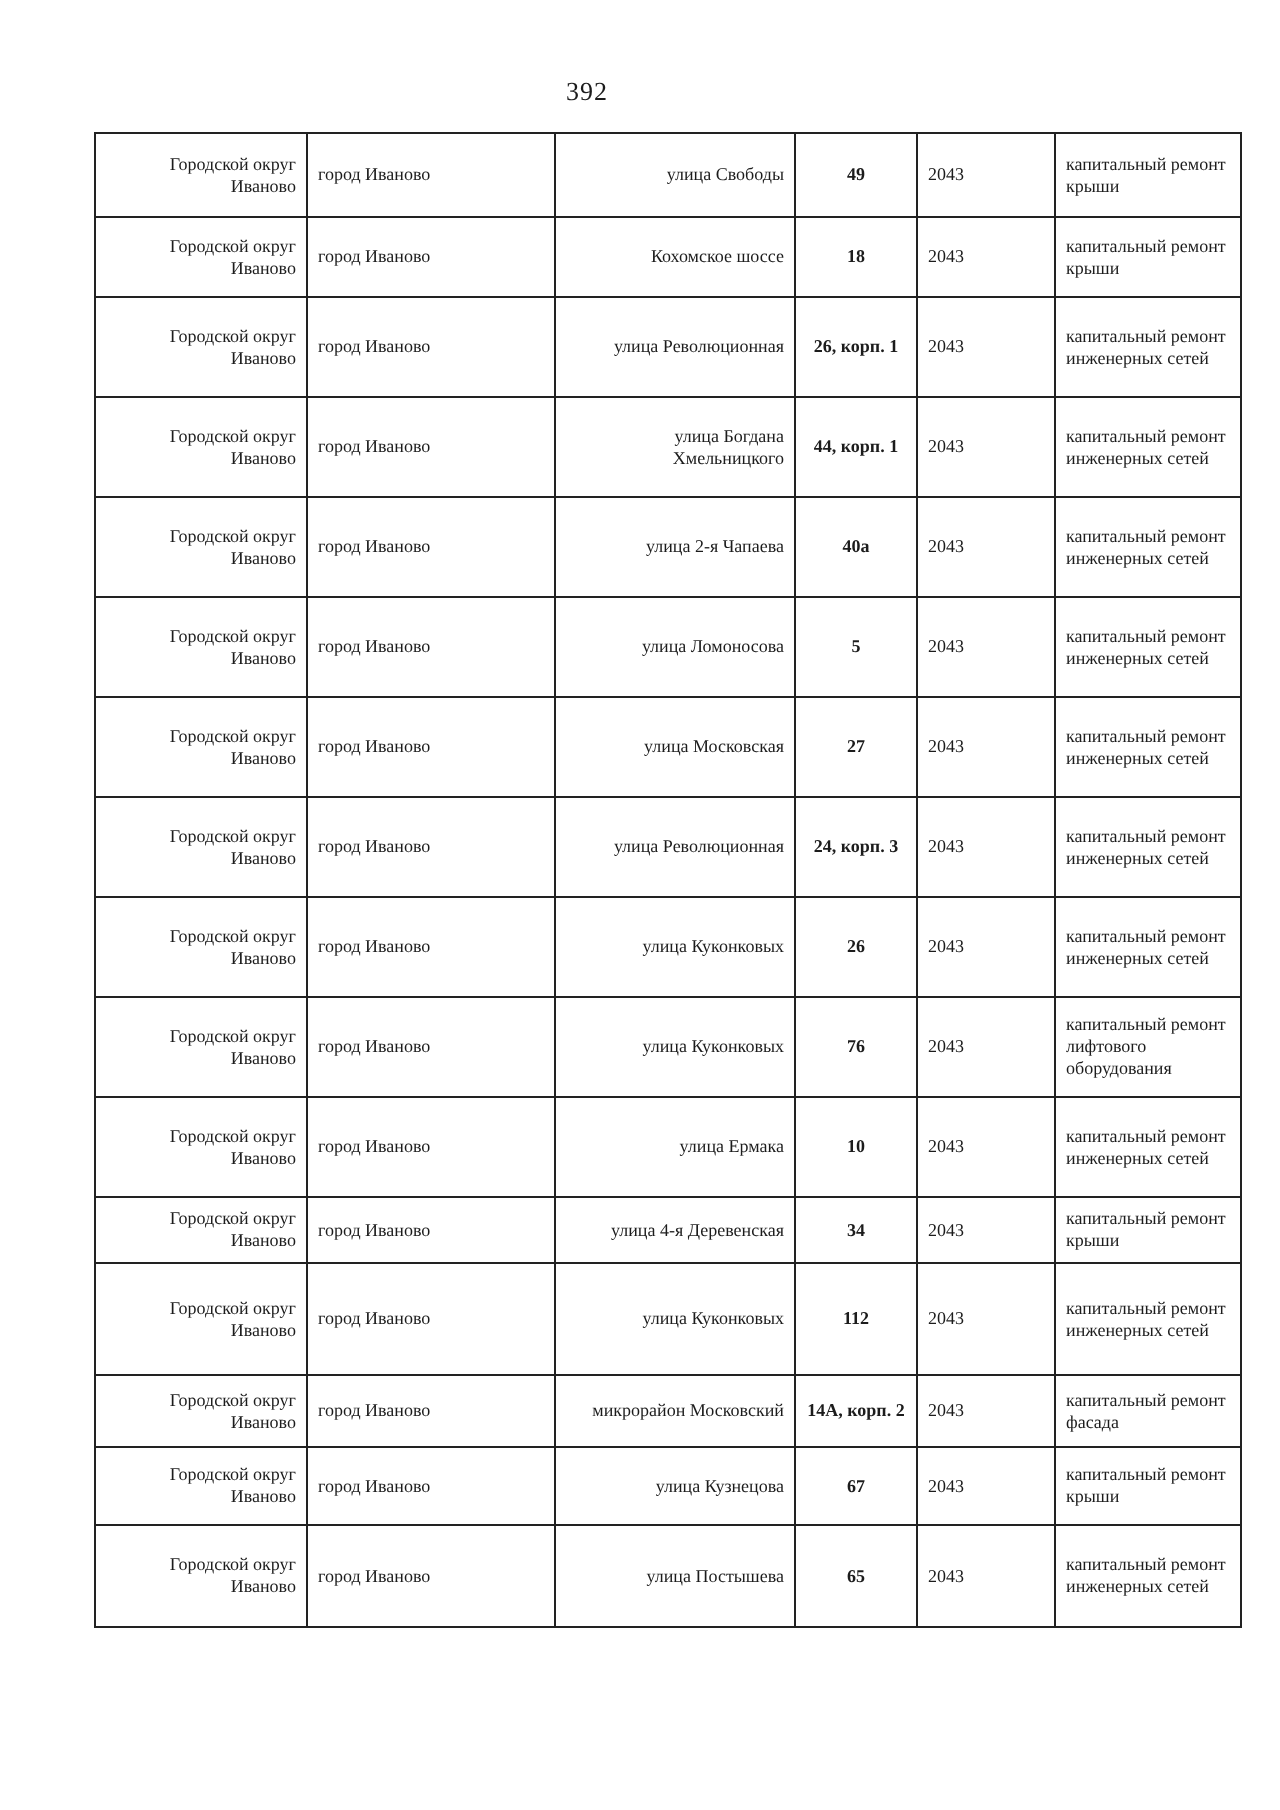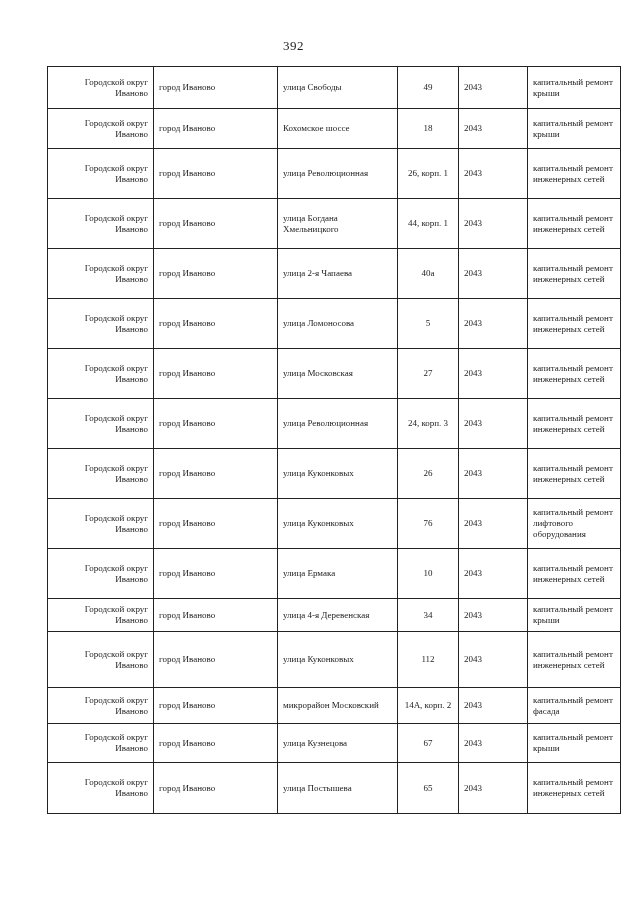--- a/index.html
+++ b/index.html
@@ -36,22 +36,22 @@
     vertical-align: middle;
     font-size: 9px;
     line-height: 11px;
     padding: 2px 5px;
     color: #1c1c1c;
     overflow: hidden;
     word-wrap: break-word;
   }
   td.col-0 { width: 106px; text-align: right; }
   td.col-1 { width: 124px; text-align: left; margin-left: 36px; }
-  td.col-2 { width: 120px; text-align: left; margin-left: 12px; }
-  td.col-3 { width: 61px;  text-align: center; }
+  td.col-2 { width: 120px; text-align: right; margin-left: 12px; }
+  td.col-3 { width: 61px;  text-align: center; font-weight: bold; }
   td.col-4 { width: 69px;  }
   td.col-5 { width: 93px;  text-align: left; }
 </style>
 </head>
 <body>
 
 <div class="page-number">392</div>
 
 <table class="repair-table">
   <tbody>

